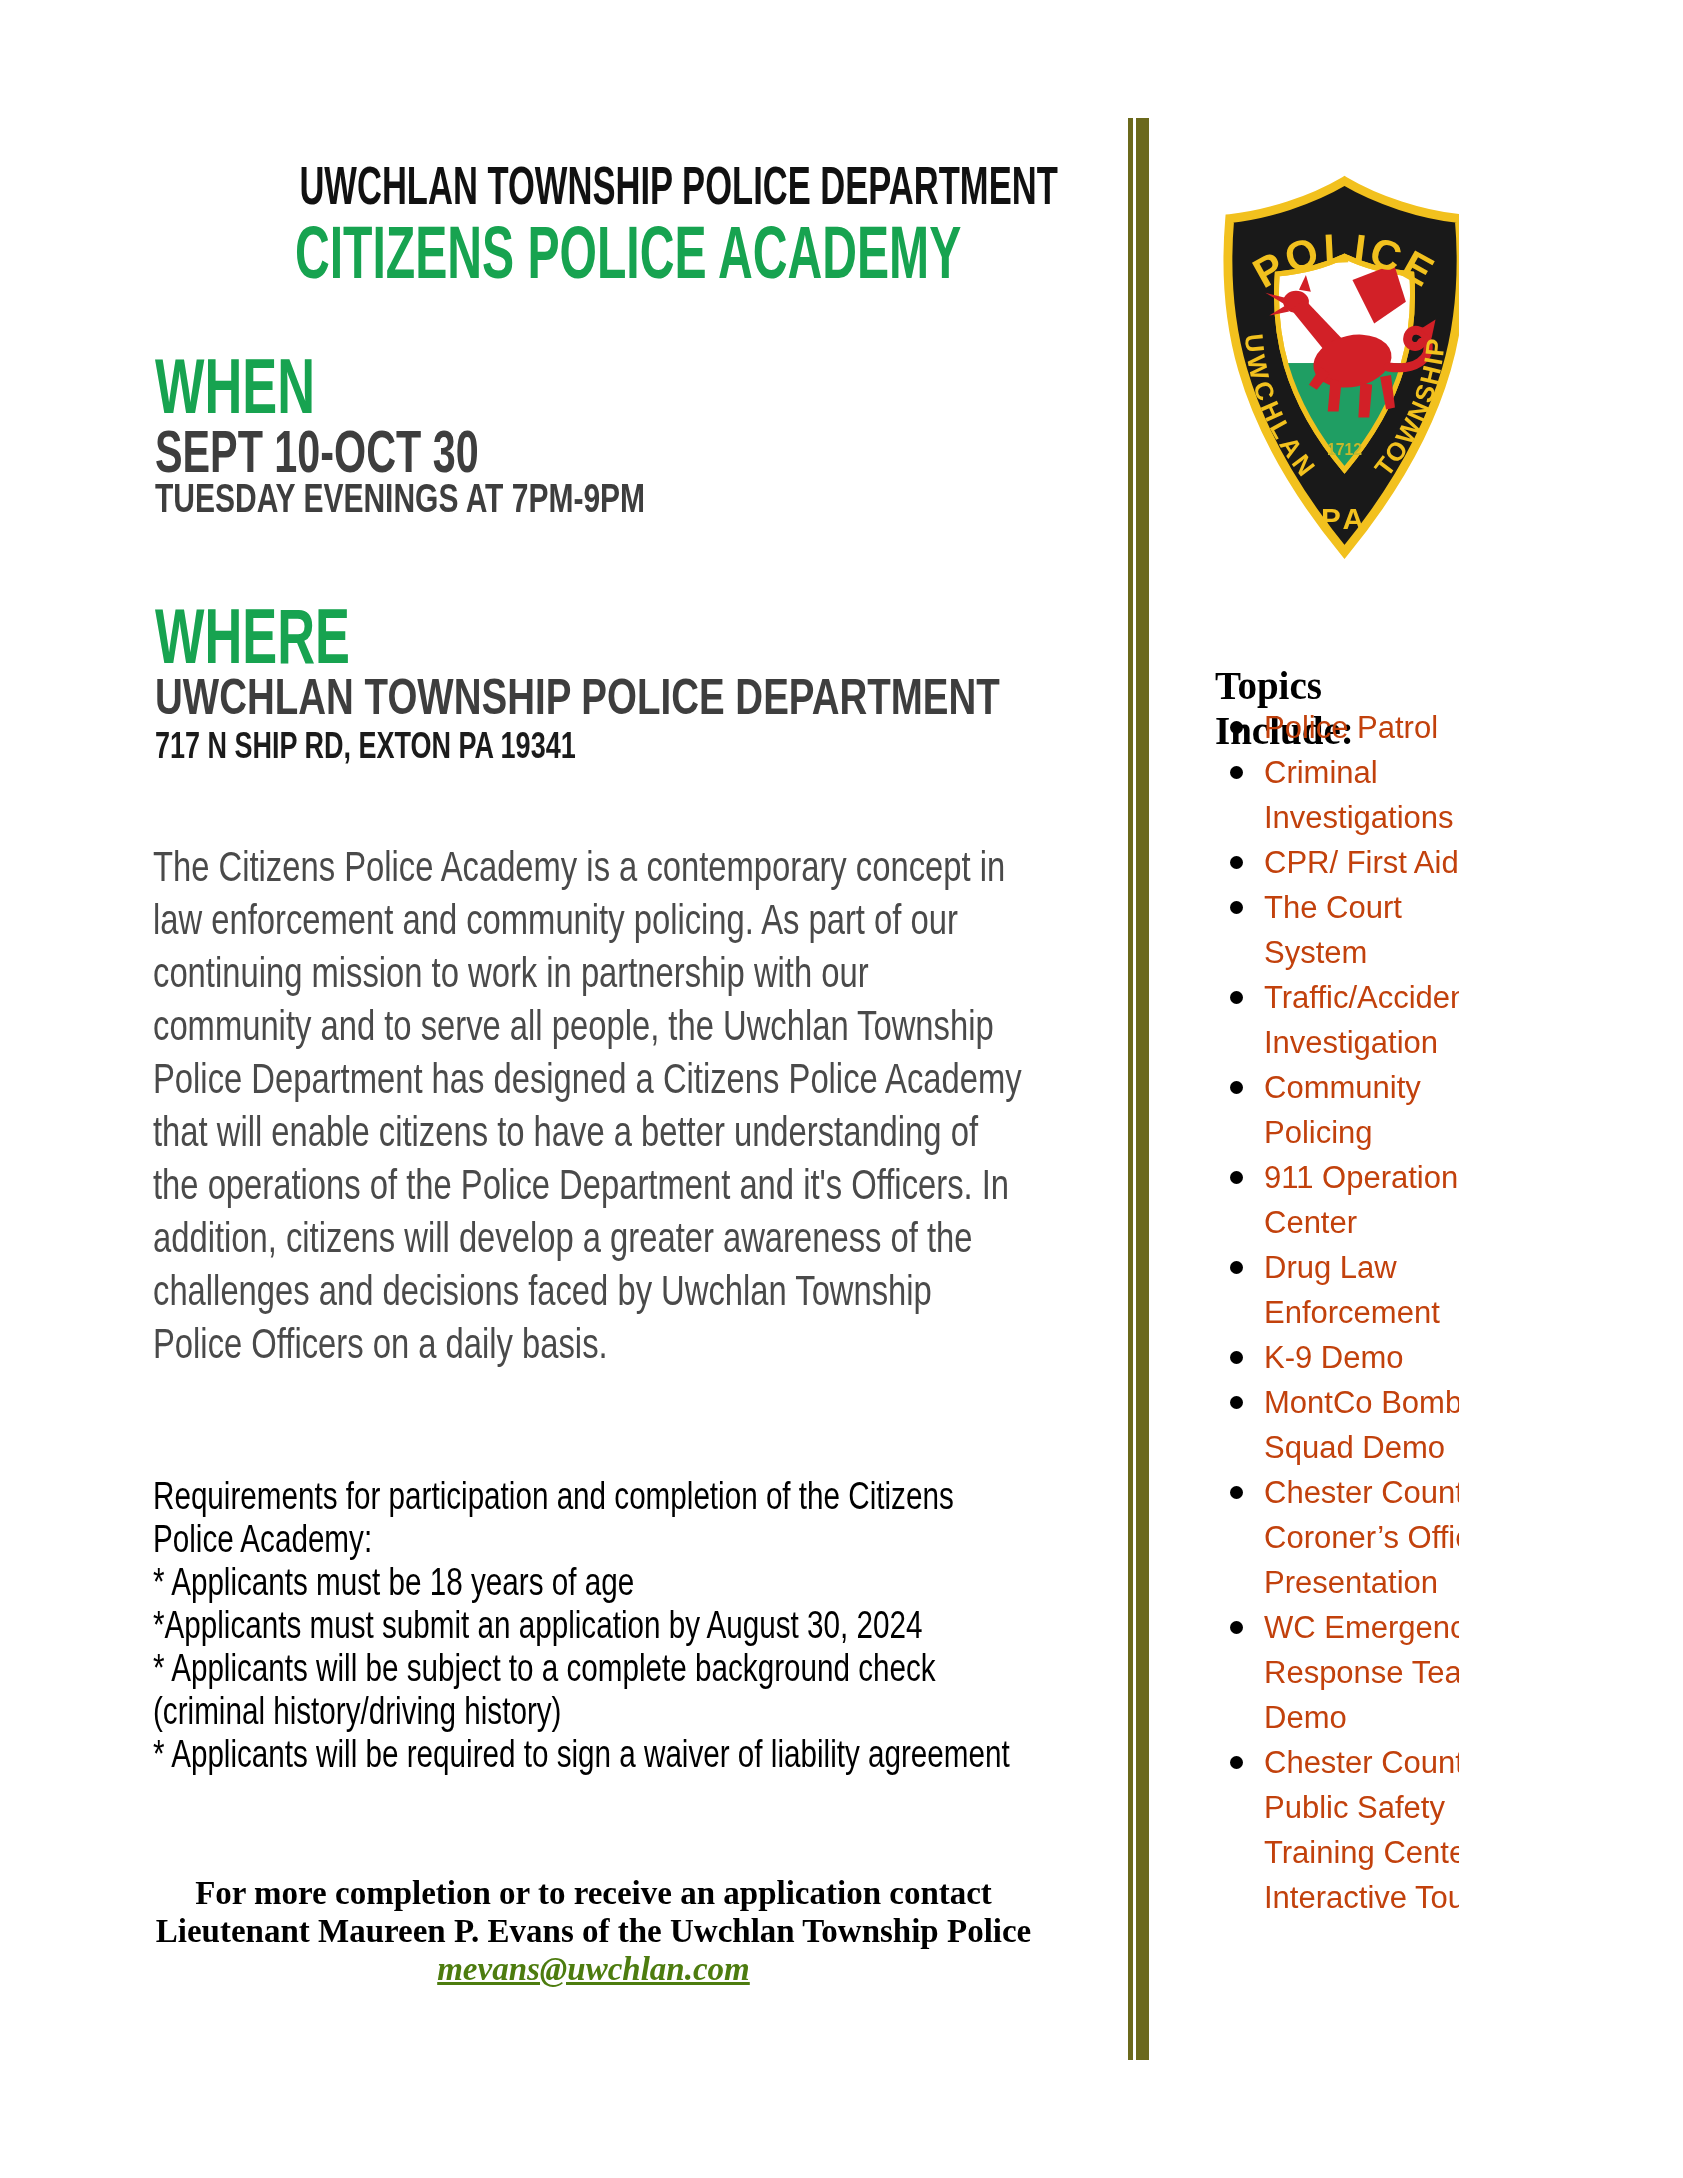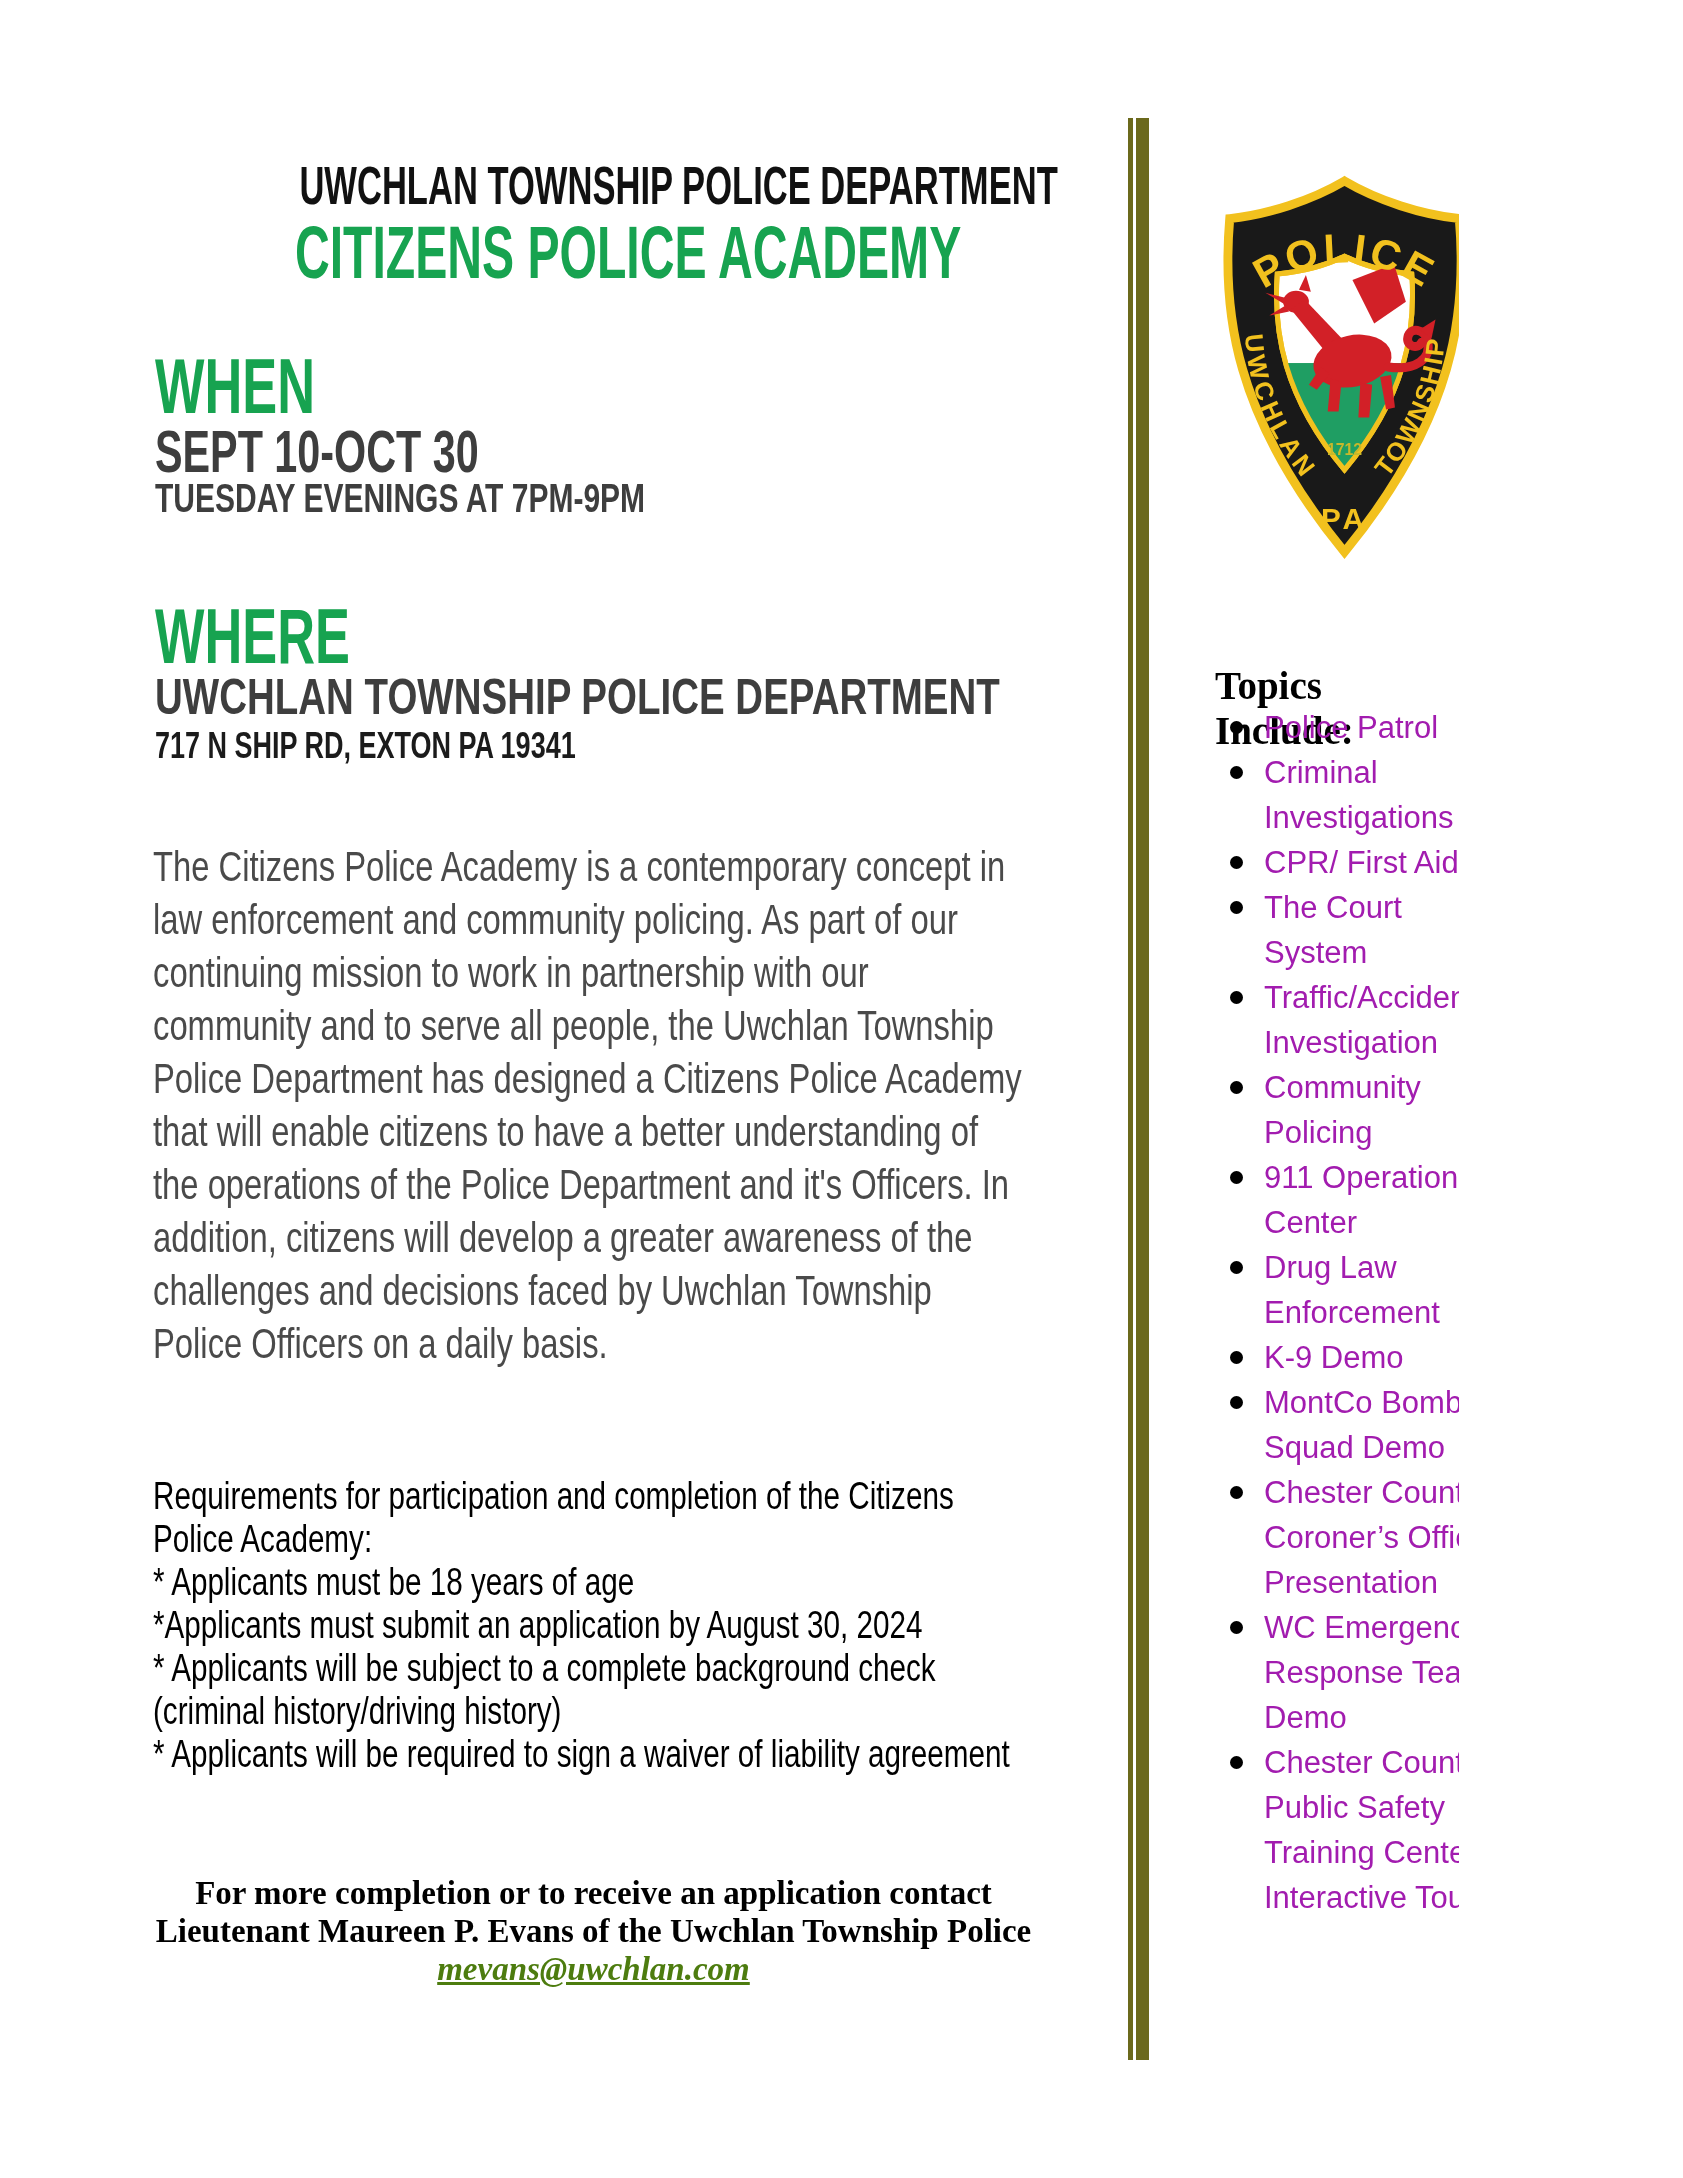--- a/index.html
+++ b/index.html
@@ -29,21 +29,21 @@
            line-height:38px;color:#000;width:881px;text-align:center;}
   .contact a{color:#4d7c0f;text-decoration:underline;font-style:italic;}
 
   .divider-thin{background:#6B691C;width:5px;height:1942px;}
   .divider-thick{background:#6B691C;width:13px;height:1942px;}
 
   .topics-heading{font-family:"Liberation Serif",serif;font-weight:700;
                   font-size:39px;color:#000;}
   .topics-list{list-style:none;margin:0;padding:0;width:277px;}
   .topics-list li{position:relative;padding-left:48px;font-size:31px;
-                  line-height:45px;color:#a21caf;}
+                  line-height:45px;color:#c2410c;}
   .topics-list li::before{content:"";position:absolute;left:14px;top:16px;
                   width:13px;height:13px;border-radius:50%;background:#000;}
 </style>
 </head>
 <body>
 
 <div class="page">
 
   <div class="abs impact blk cxc dept-title" style="left:139px;top:158px;width:891px;text-align:center;">UWCHLAN TOWNSHIP POLICE DEPARTMENT</div>
   <div class="abs impact green cxc academy-title" style="left:139px;top:216px;width:891px;text-align:center;">CITIZENS POLICE ACADEMY</div>

